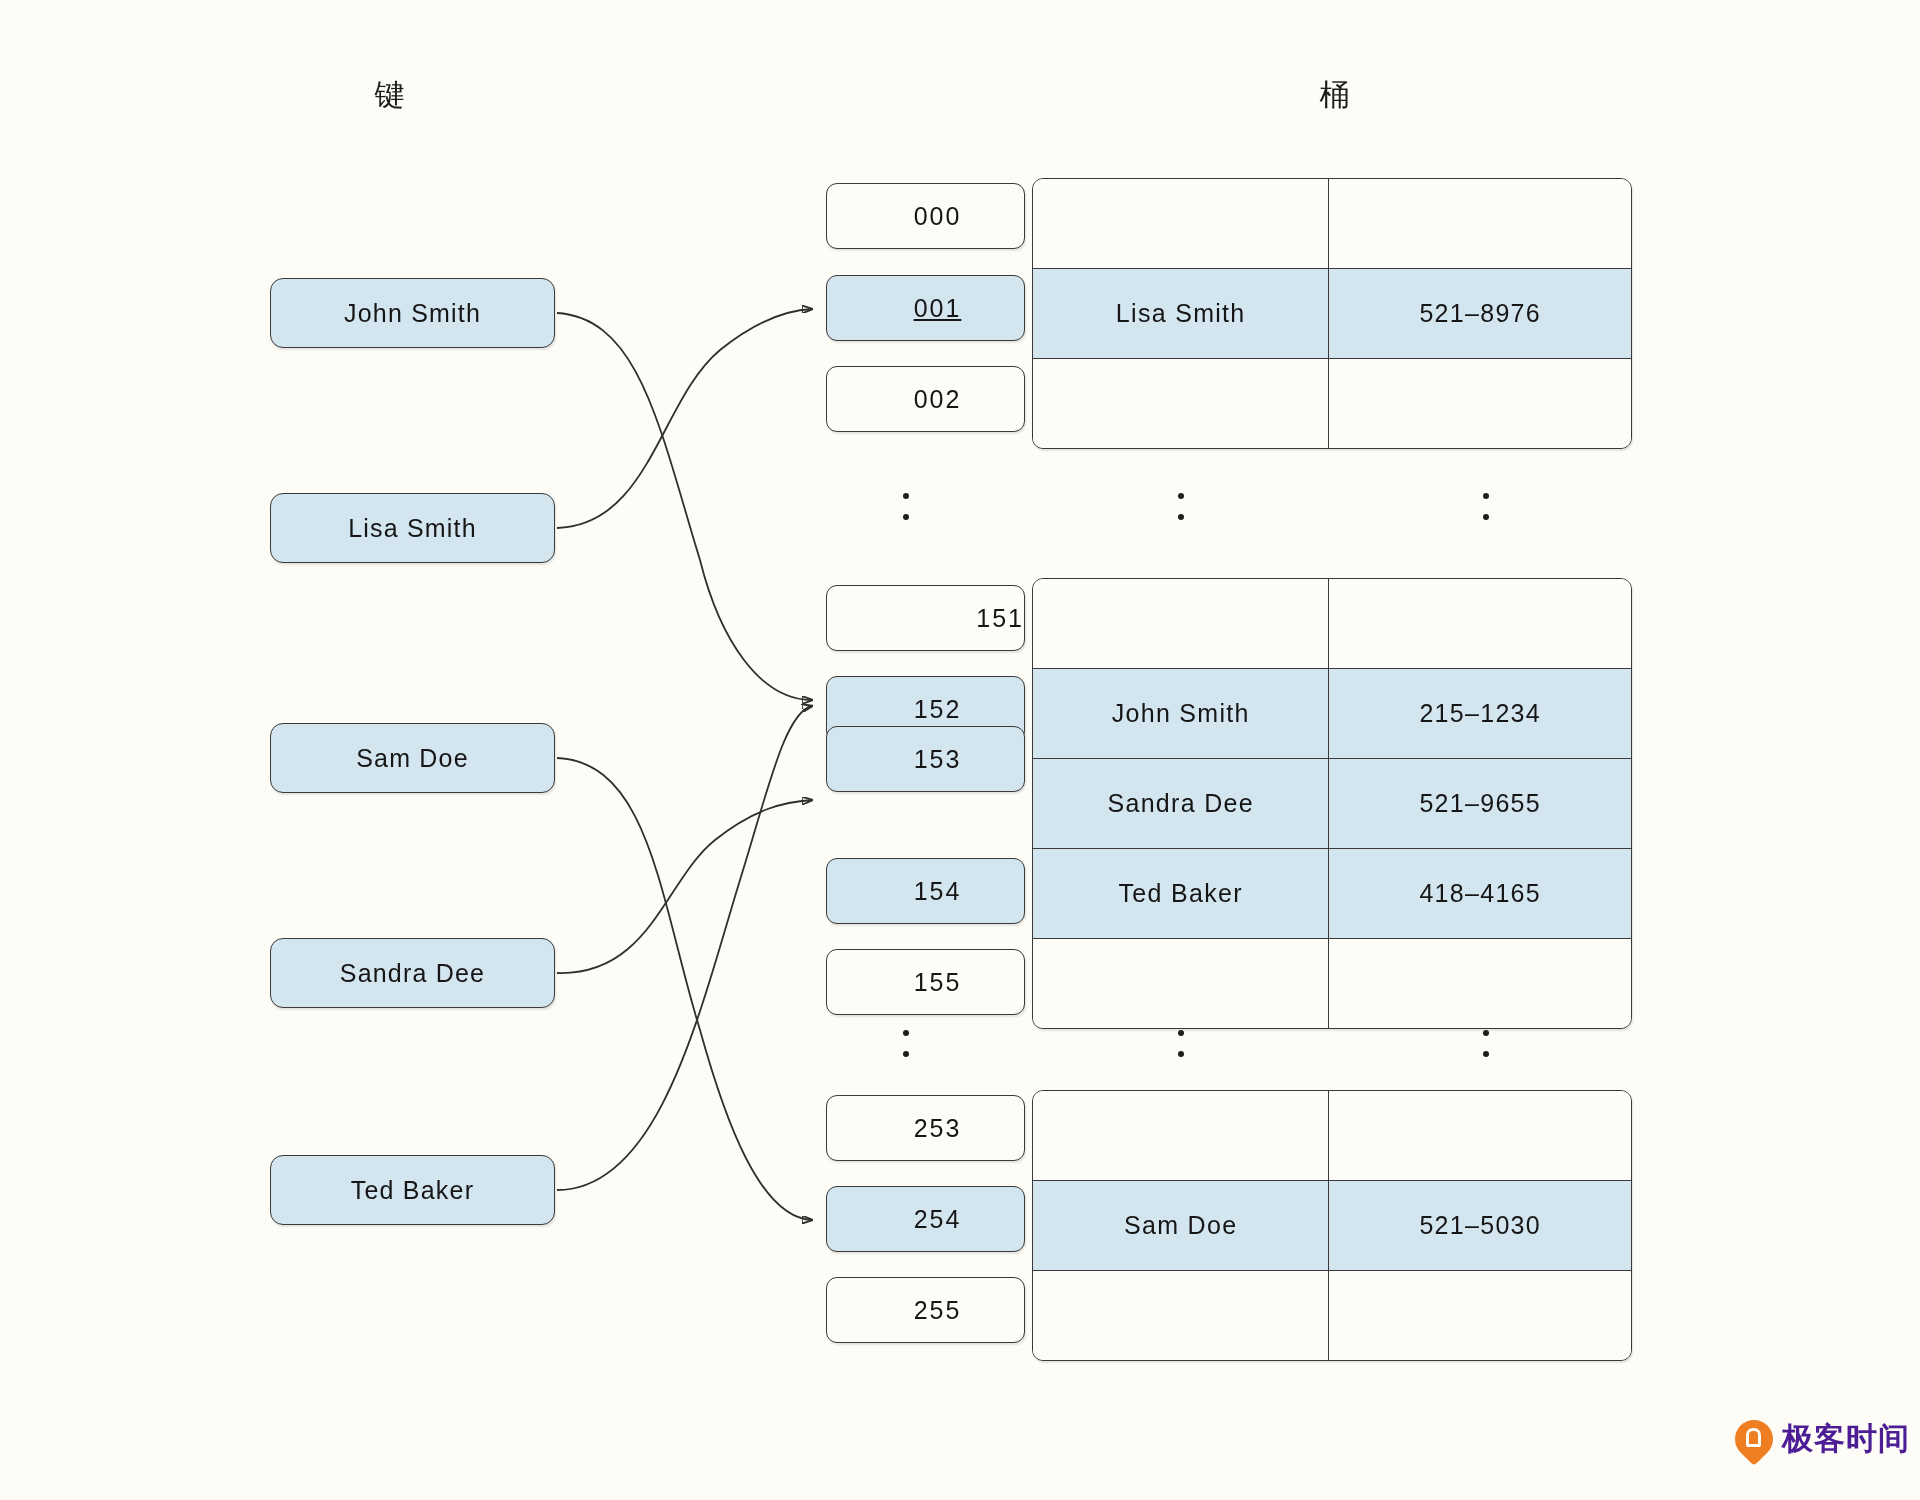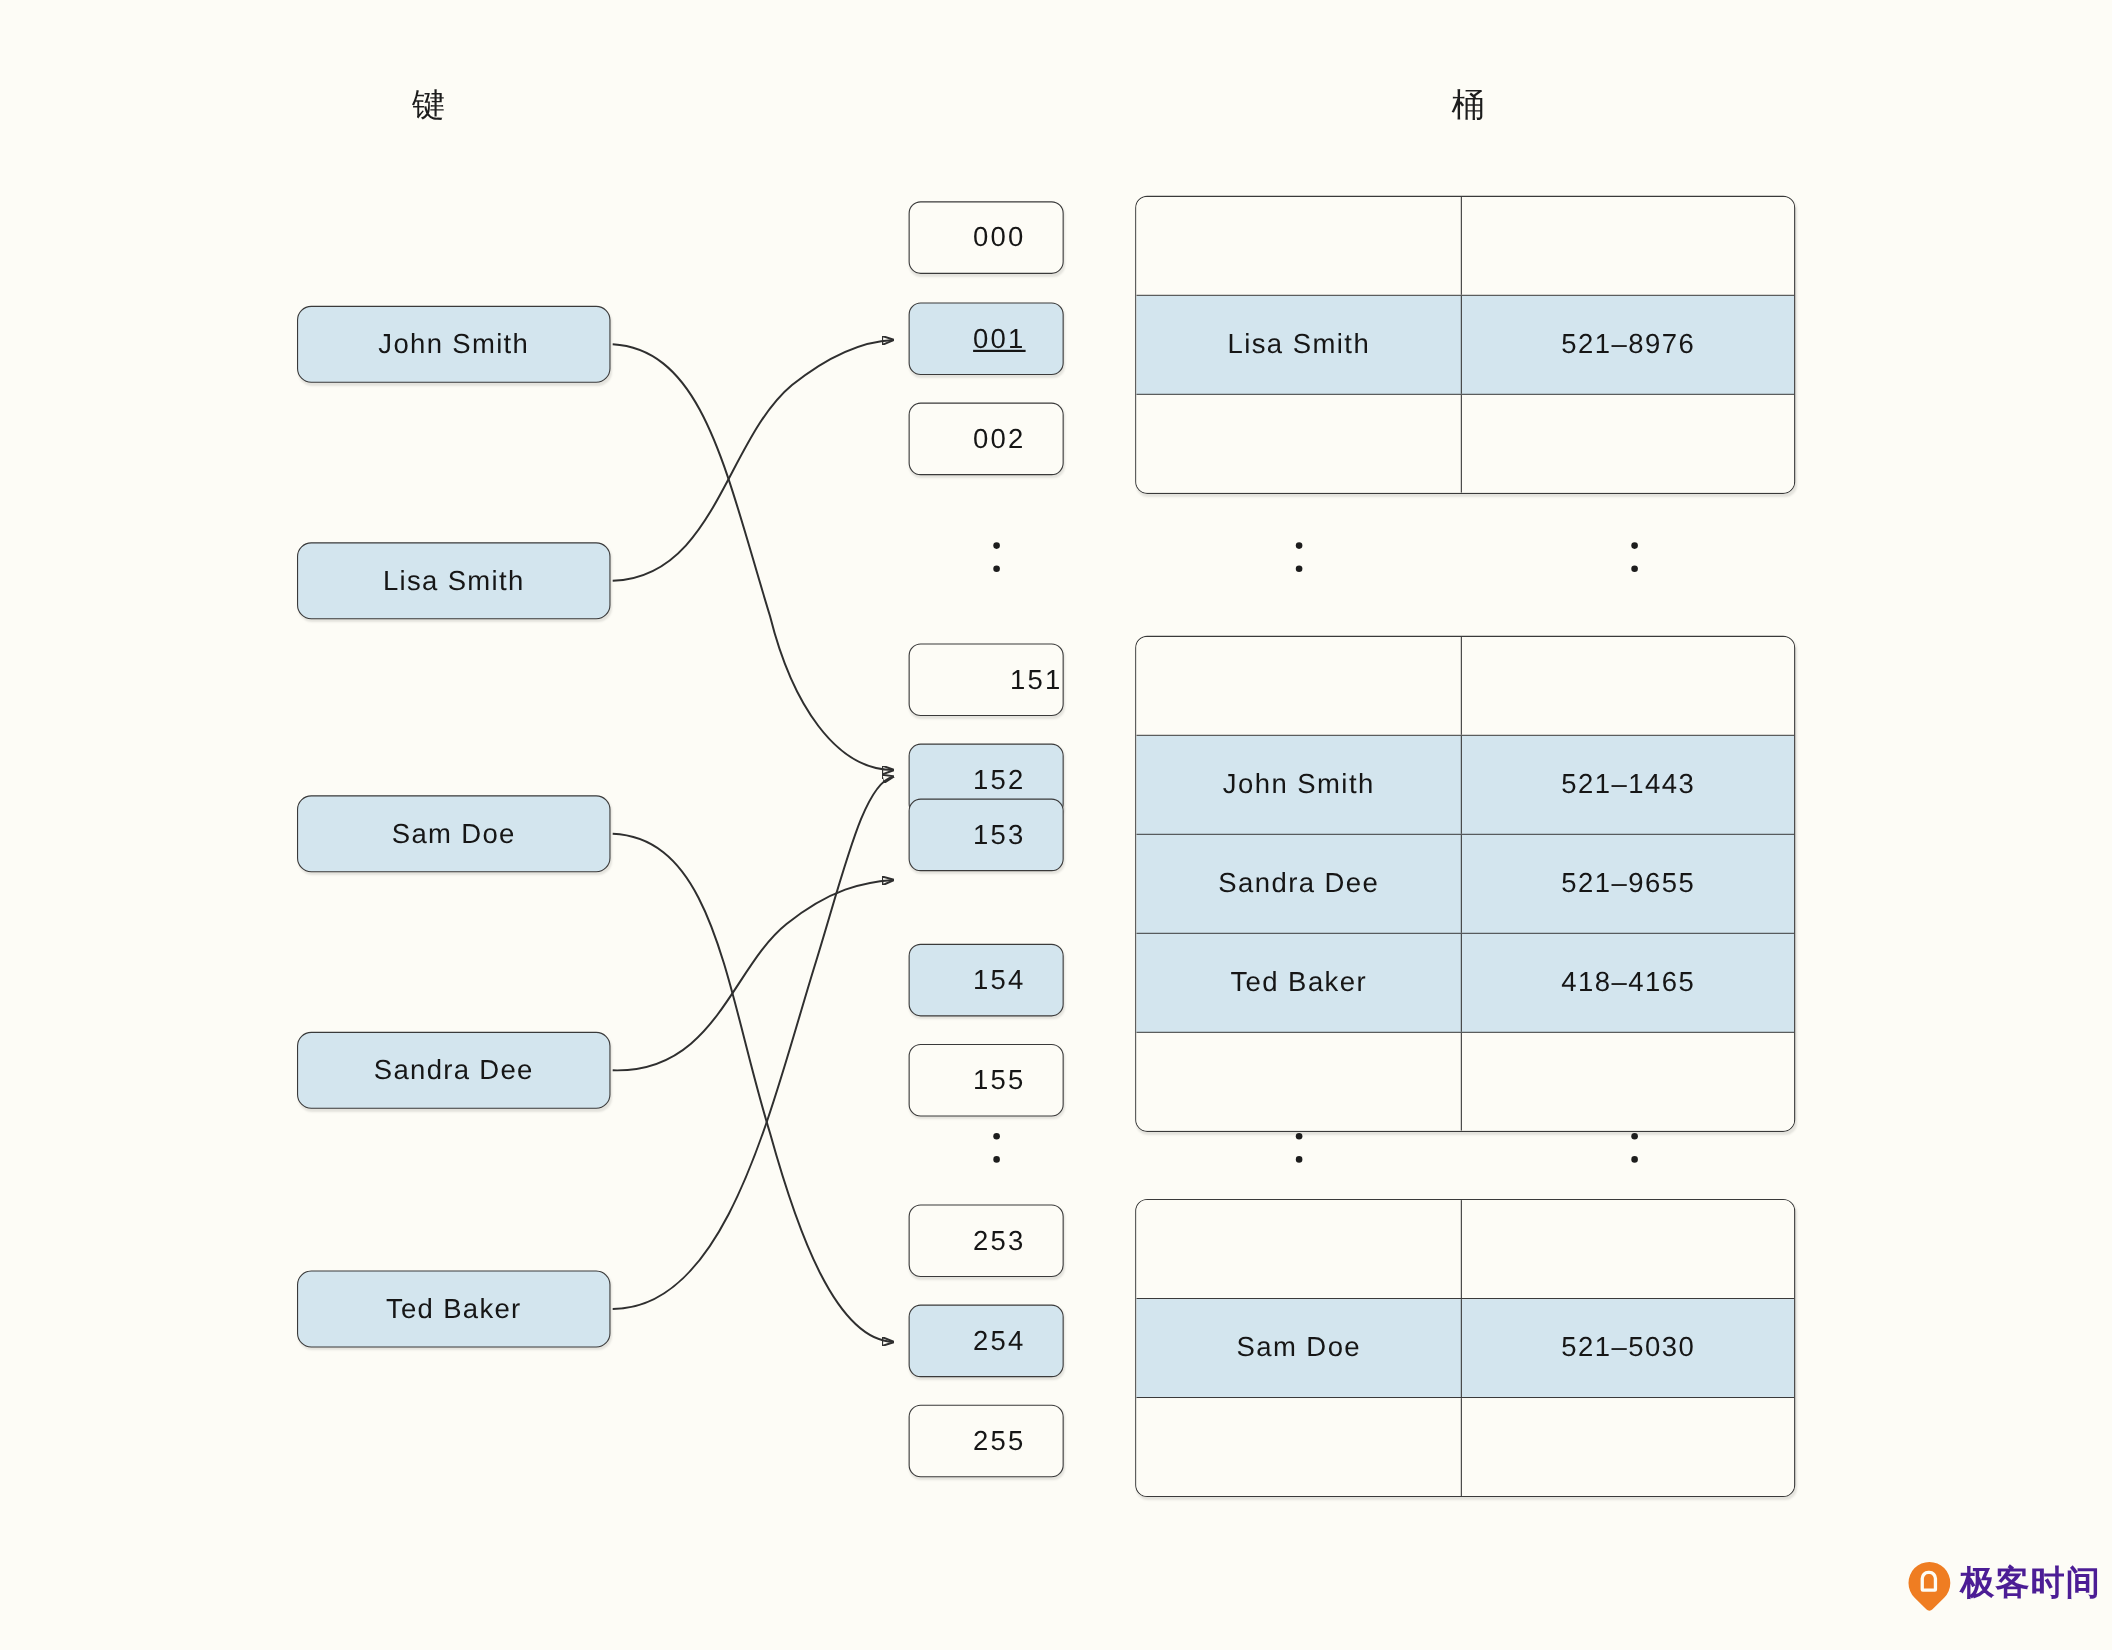--- a/index.html
+++ b/index.html
@@ -44,21 +44,21 @@
     font-size: 25px;
     color: #161616;
     letter-spacing: 1.2px;
     box-shadow: 1px 2px 2px rgba(0,0,0,0.10);
   }
 
   
   .slot {
     position: absolute;
     left: 826px;
-    width: 141px;
+    width: 199px;
     height: 66px;
     box-sizing: border-box;
     background: #fdfcf6;
     border: 1.6px solid #3a3a3a;
     border-radius: 11px;
     display: flex;
     align-items: center;
     justify-content: center;
     font-size: 25px;
     color: #161616;
@@ -264,21 +264,21 @@
           <div class="bucket-cell phone"></div>
         </div>
       </div>
       <div class="bucket-table" style="top: 578px;">
         <div class="bucket-row">
           <div class="bucket-cell name"></div>
           <div class="bucket-cell phone"></div>
         </div>
         <div class="bucket-row filled">
           <div class="bucket-cell name">John Smith</div>
-          <div class="bucket-cell phone">521–1443</div>
+          <div class="bucket-cell phone">215–1234</div>
         </div>
         <div class="bucket-row filled">
           <div class="bucket-cell name">Sandra Dee</div>
           <div class="bucket-cell phone">521–9655</div>
         </div>
         <div class="bucket-row filled">
           <div class="bucket-cell name">Ted Baker</div>
           <div class="bucket-cell phone">418–4165</div>
         </div>
         <div class="bucket-row">

